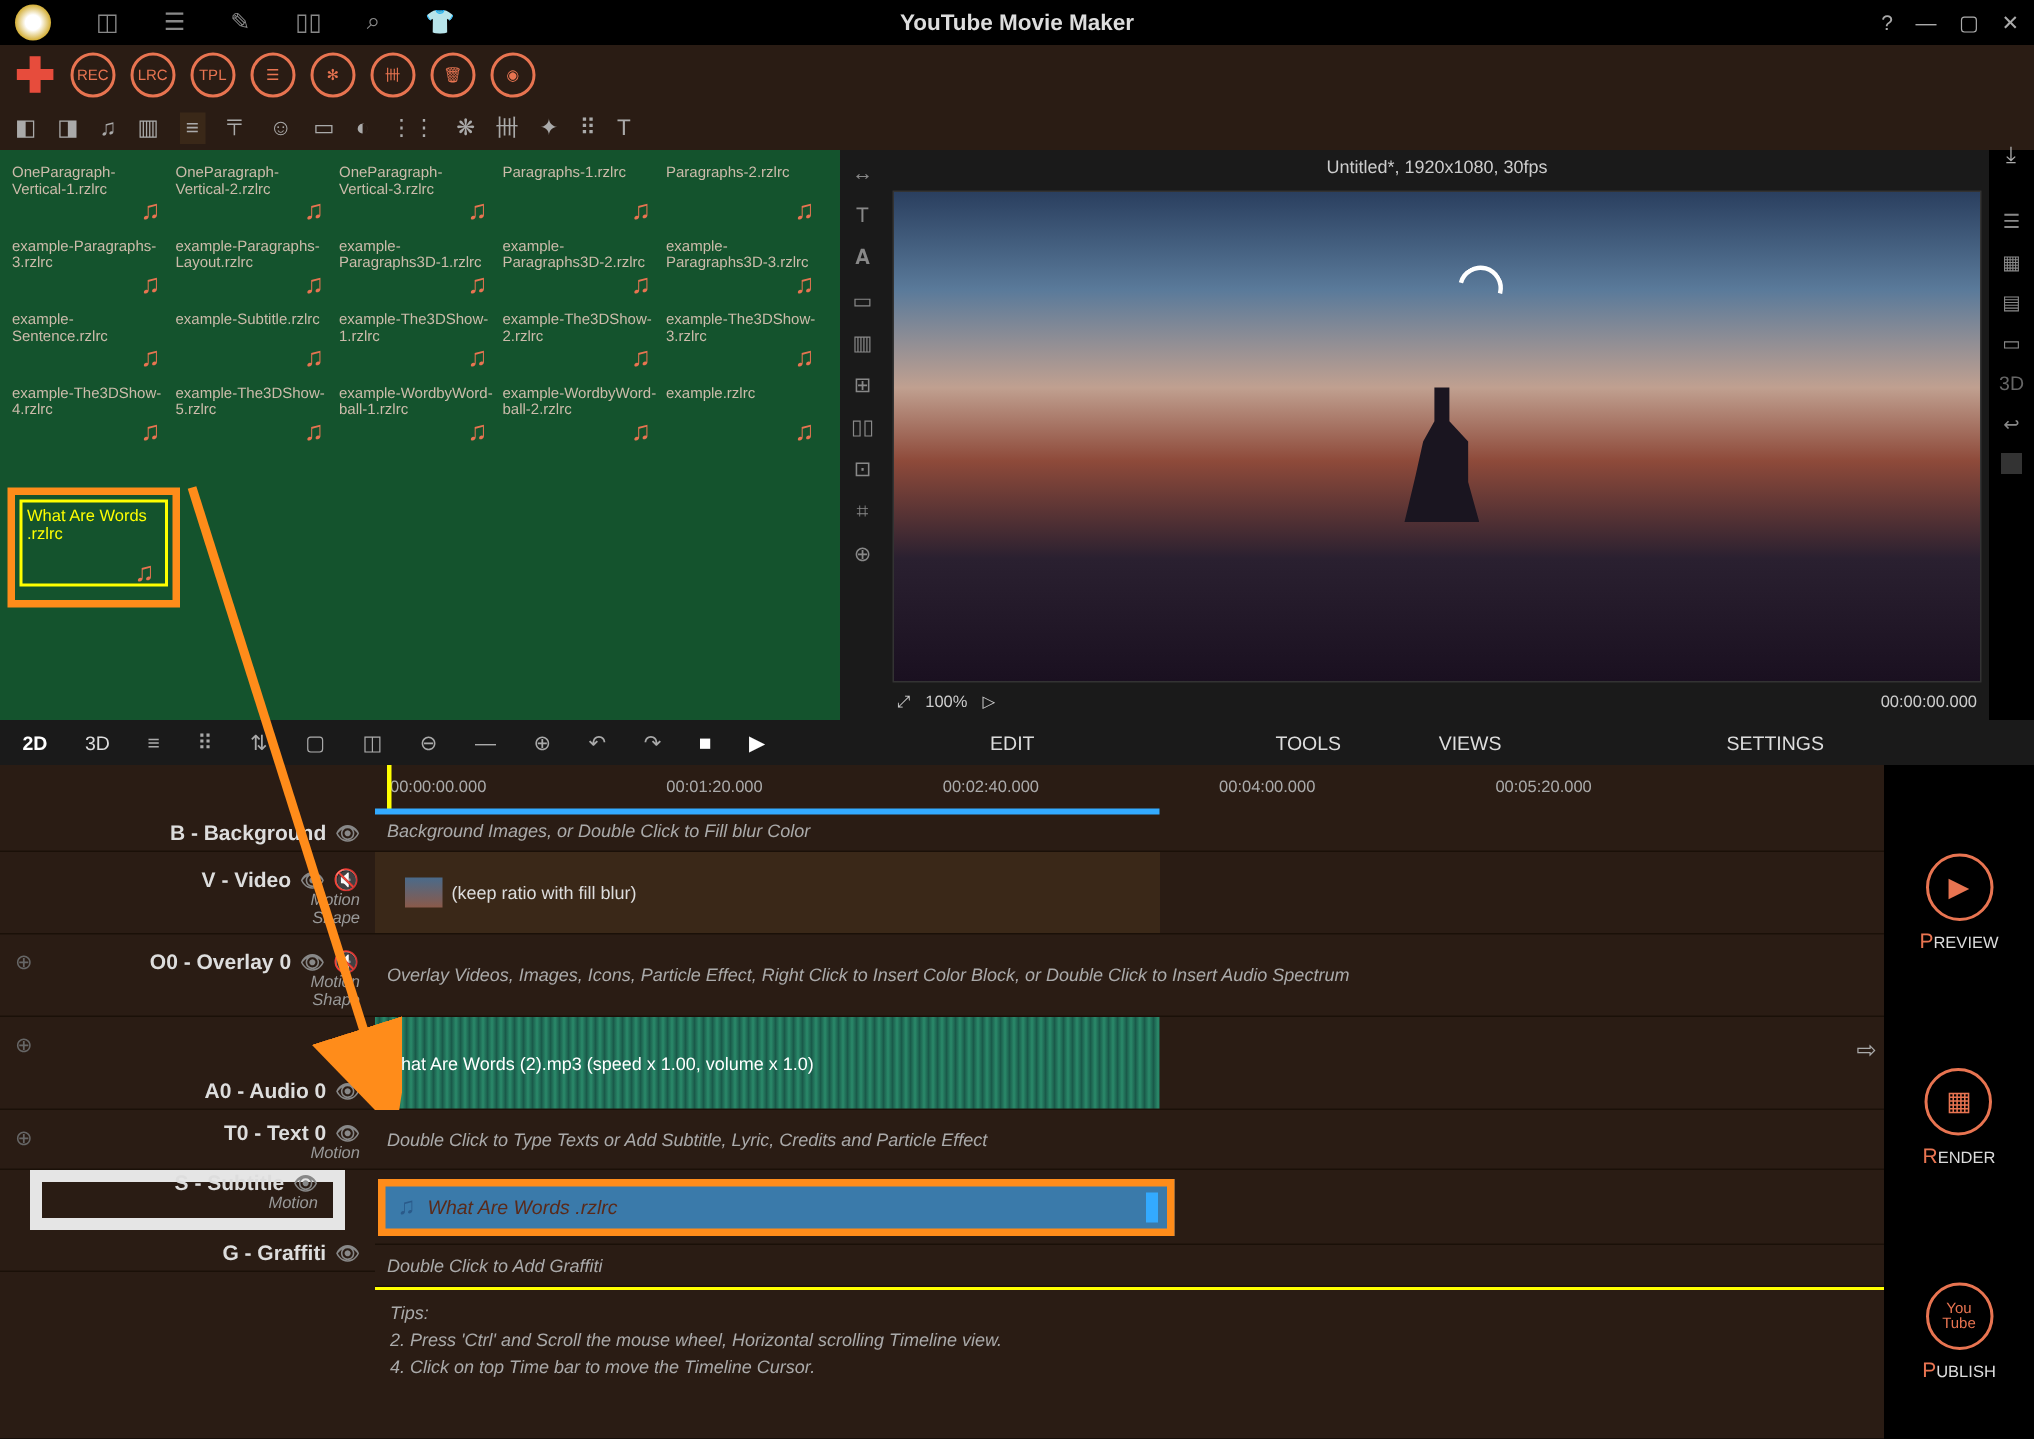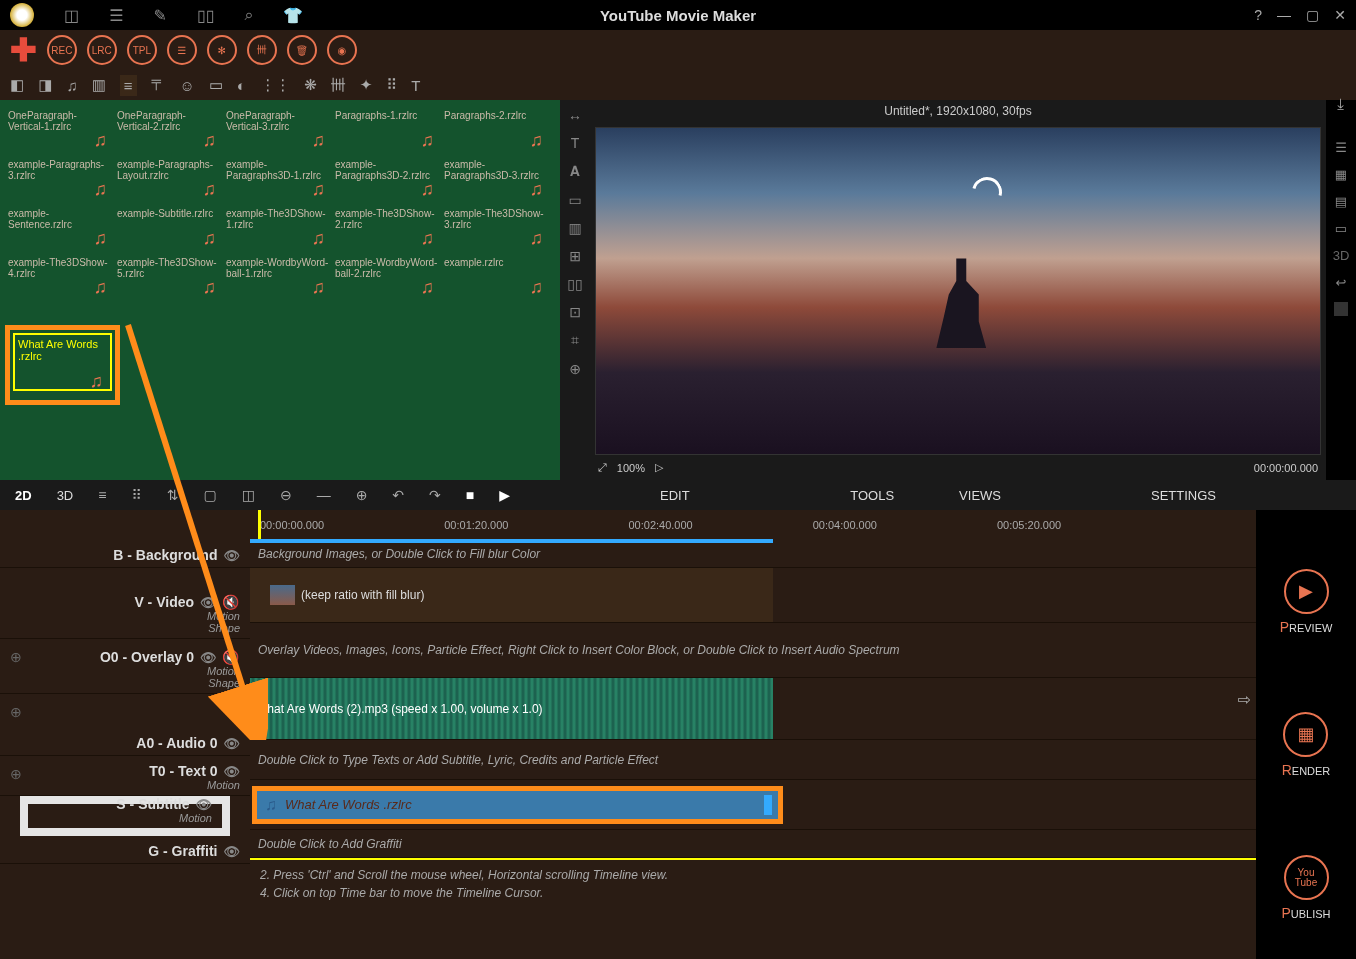--- a/index.html
+++ b/index.html
@@ -331,21 +331,21 @@
 
 <div class="timeline-area">
   <div class="track-labels">
     <div style="height:30px;"></div>
     <div class="track-row" style="height:28px;">
       <div class="title">
           <span>B - Background</span> 
           <span class="eye">👁</span>
         </div>
     </div>
-    <div class="track-row" style="height:55px;margin-top:16px;">
+    <div class="track-row" style="height:55px;">
       <div class="title">
           <span>V - Video</span> 
           <span class="eye">👁</span> 
           <span>🔇</span>
         </div>
       <div class="sub">Motion</div>
       <div class="sub">Shape</div>
     </div>
     <div class="track-row" style="height:55px;">
       <span class="plus">⊕</span>
@@ -409,20 +409,21 @@
         </div>
     </div>
     <div class="track-content" style="height:40px;">Double Click to Type Texts or Add Subtitle, Lyric, Credits and Particle Effect</div>
     <div class="track-content" style="height:50px;padding:2px;">
       <div class="subtitle-clip">
           <span>What Are Words .rzlrc</span>
         </div>
     </div>
     <div class="track-content" style="height:28px;">Double Click to Add Graffiti</div>
     <div class="tips">
+      <div>Tips:</div>
       <div>2. Press 'Ctrl' and Scroll the mouse wheel, Horizontal scrolling Timeline view.</div>
       <div>4. Click on top Time bar to move the Timeline Cursor.</div>
     </div>
   </div>
 
   <div class="right-actions">
     <div class="action-btn">
       <div class="circle">▶</div>
       <div class="label"><span class="f">P</span><span>REVIEW</span></div>
     </div>

